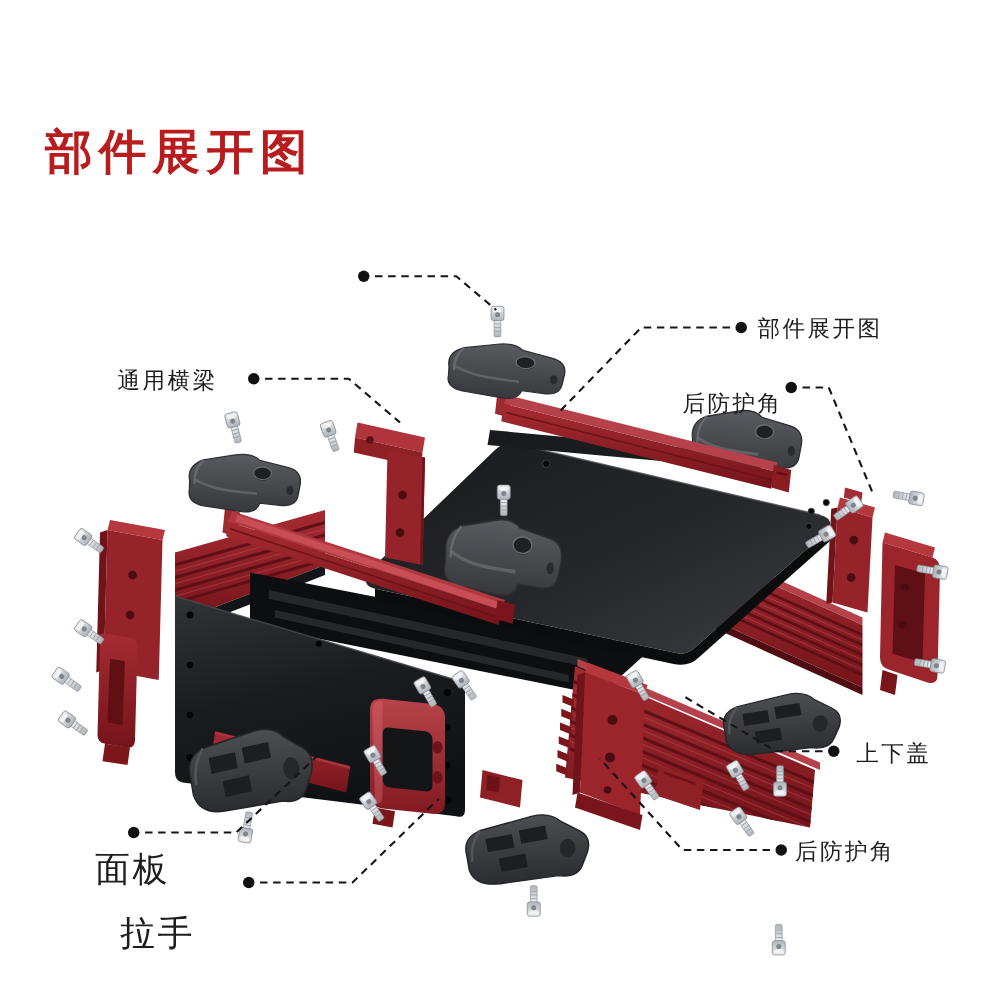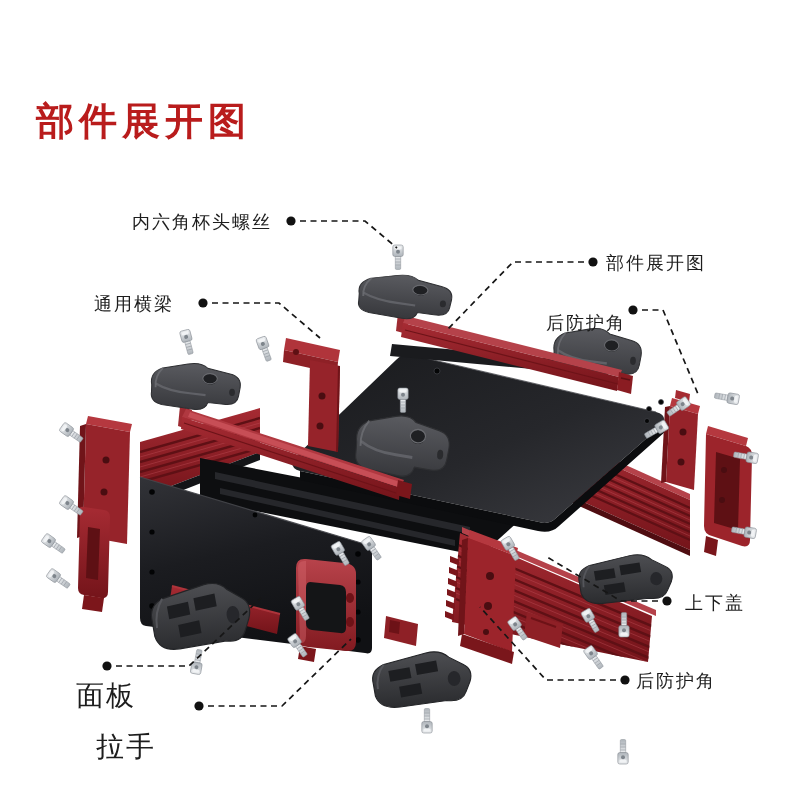--- a/index.html
+++ b/index.html
@@ -303,21 +303,20 @@
   <circle cx="633" cy="310" r="4.6"></circle>
   <circle cx="667" cy="601" r="4.6"></circle>
   <circle cx="625" cy="680" r="4.6"></circle>
   <circle cx="107" cy="666" r="4.6"></circle>
   <circle cx="199" cy="706" r="4.6"></circle>
 </g>
 </svg>
 
 <div class="title">部件展开图</div>
 
-<div class="lbl" style="left:132px;top:210px">内六角杯头螺丝</div>
 <div class="lbl" style="left:606px;top:251px">部件展开图</div>
 <div class="lbl" style="left:94px;top:292px">通用横梁</div>
 <div class="lbl" style="left:546px;top:311px">后防护角</div>
 <div class="lbl" style="left:685px;top:591px">上下盖</div>
 <div class="lbl" style="left:636px;top:669px">后防护角</div>
 <div class="lbl lg" style="left:76px;top:677px">面板</div>
 <div class="lbl lg" style="left:96px;top:728px">拉手</div>
 
 </div>
 

